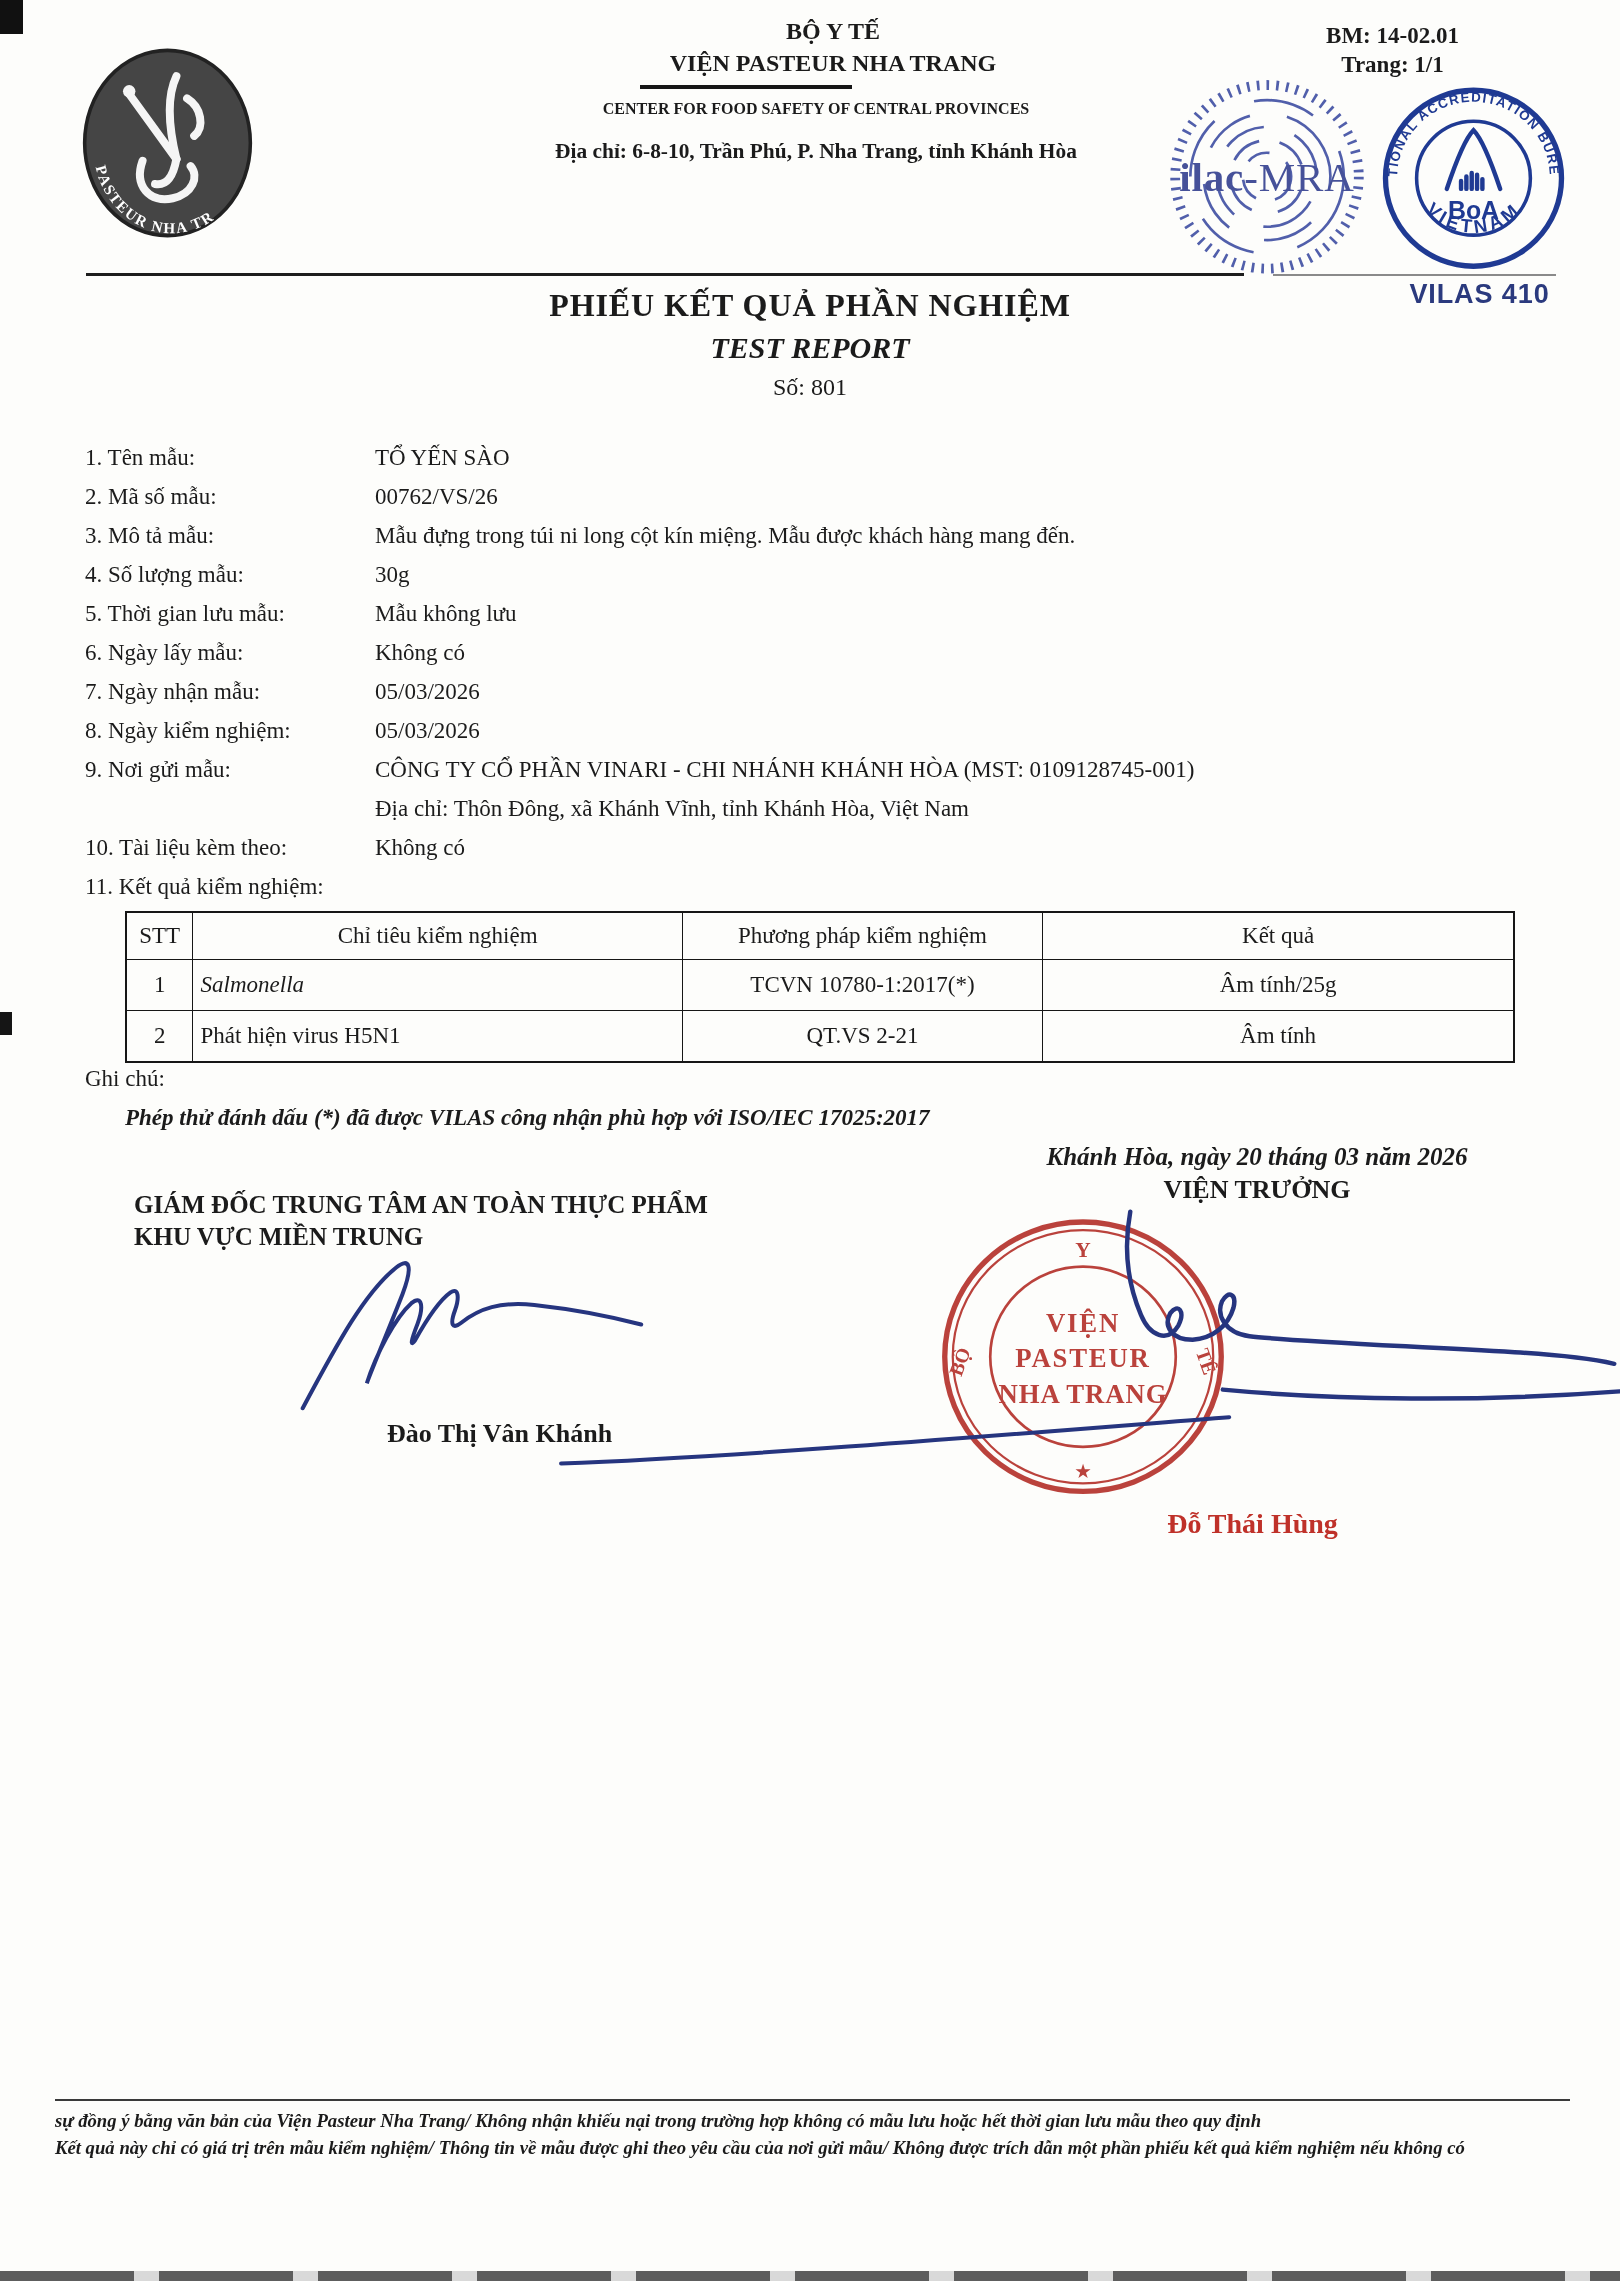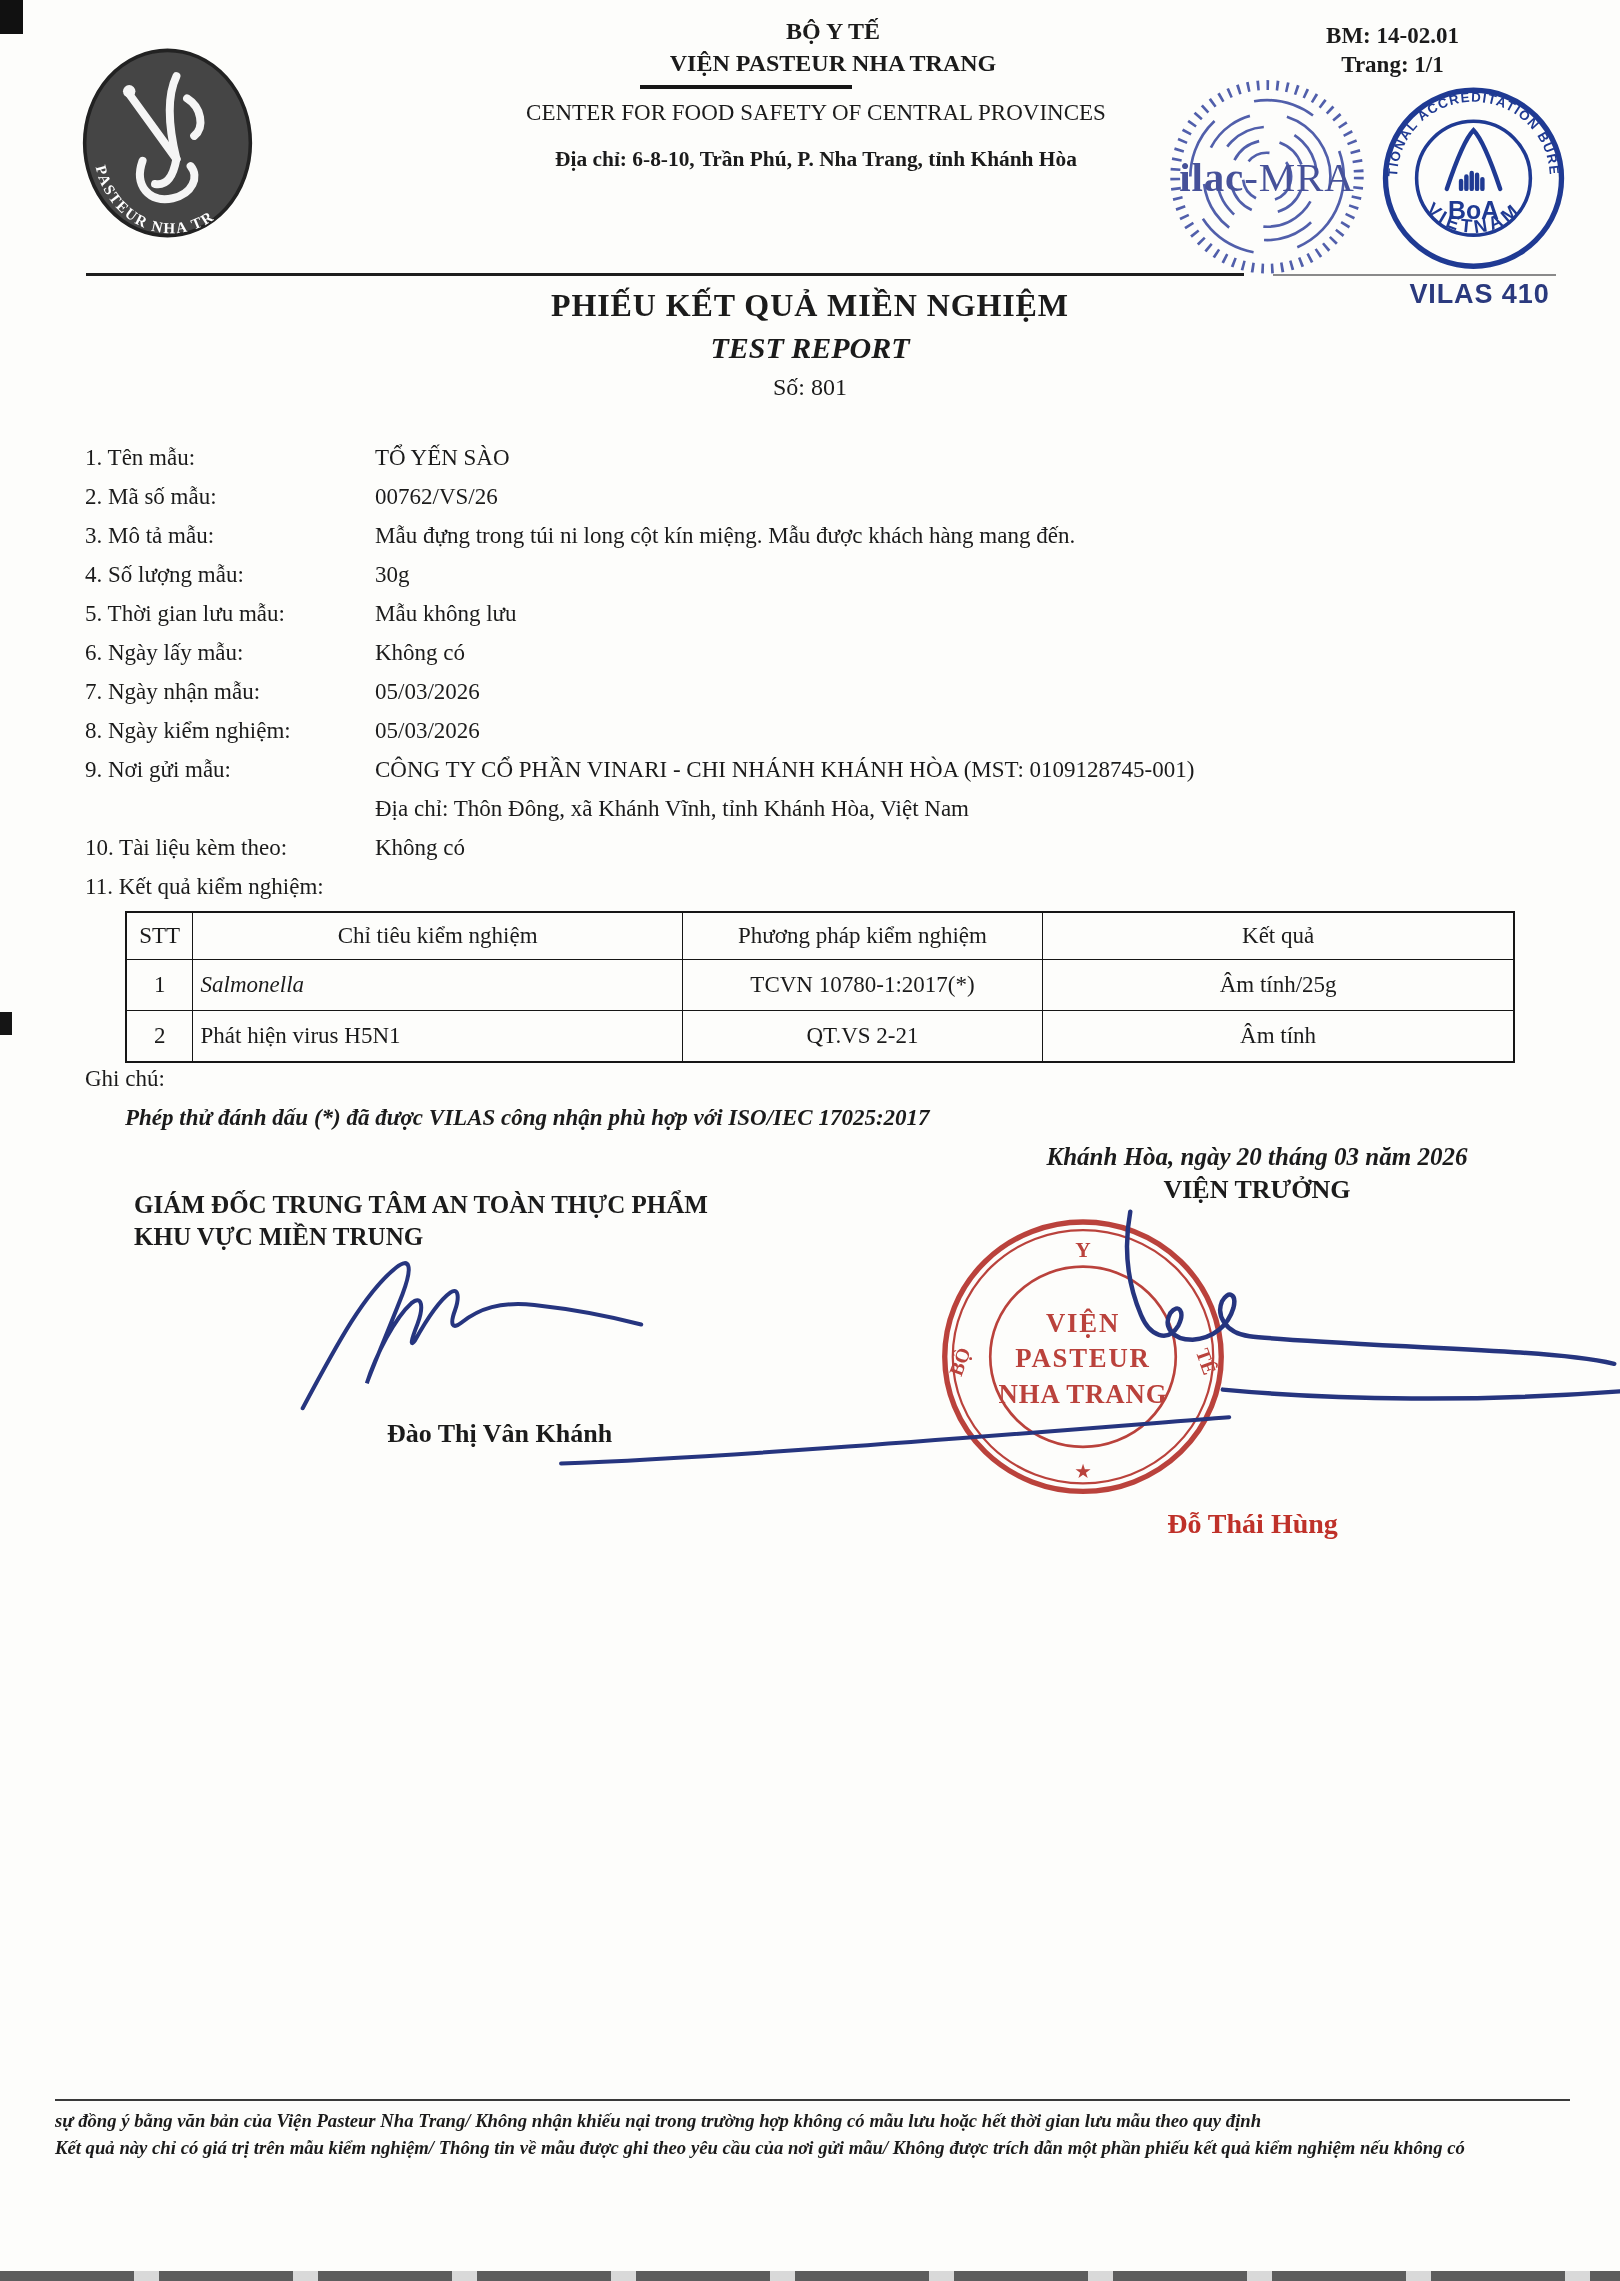--- a/index.html
+++ b/index.html
@@ -13,21 +13,21 @@
   .corner-mark{left:0;top:0;width:23px;height:34px;background:#111;}
   .edge-mark{left:0;top:1012px;width:11.6px;height:23px;background:#151515;}
   .bottom-band{left:0;bottom:0;width:1620px;height:9.8px;
     background:repeating-linear-gradient(90deg,#5d5d5d 0 134px,#d9d9d9 134px 159px);}
   
   .hdr-center{left:241px;top:18px;width:1150px;text-align:center;}
   .ministry{font-size:24px;font-weight:bold;padding-left:34px;}
   .institute{font-size:24px;font-weight:bold;padding-left:34px;margin-top:5.3px;}
   .inst-rule{width:212px;height:3.6px;background:#161616;margin:8px auto 10.7px auto;margin-left:399px;}
   .center-vi{font-size:26px;font-weight:bold;letter-spacing:0.4px;}
-  .center-en{font-size:23px;font-weight:normal;margin-top:5px;}
+  .center-en{font-size:16px;font-weight:bold;margin-top:5px;}
   .addr{font-size:21.4px;font-weight:bold;margin-top:21px;}
   .contact{font-size:21.4px;font-weight:bold;margin-top:1.8px;}
   .hdr-right{left:1317px;top:21.4px;width:151px;text-align:center;font-weight:bold;font-size:23px;line-height:29px;}
   .main-rule{left:86px;top:273px;width:1158px;height:2.7px;background:#1d1d1d;}
   .right-rule{left:1273px;top:274px;width:283px;height:1.8px;background:#8a8a8a;}
   .vilas{left:1397px;top:279px;width:165px;text-align:center;
     font-family:"Liberation Sans",sans-serif;font-weight:bold;font-size:27px;color:#2b3a7e;letter-spacing:0.9px;}
   
   .title-block{left:0;top:285px;width:1620px;text-align:center;}
   .title-vi{font-size:32px;font-weight:bold;letter-spacing:0.9px;line-height:41px;}
@@ -133,21 +133,21 @@
       <path d="M 98 118 l 0 -14 M 104 118 l 0 -18 M 110 118 l 0 -16 M 116 118 l 0 -11 M 92 118 l 0 -9"></path>
     </g>
     <text class="sans" x="106" y="152" text-anchor="middle" font-size="28" font-weight="bold" fill="#1f3a93">BoA</text>
   </svg>
 
   <div class="abs main-rule"></div>
   <div class="abs right-rule"></div>
   <div class="abs vilas">VILAS 410</div>
 
   <div class="abs title-block">
-    <div class="title-vi">PHIẾU KẾT QUẢ MIỀN NGHIỆM</div>
+    <div class="title-vi">PHIẾU KẾT QUẢ PHẦN NGHIỆM</div>
     <div class="title-en">TEST REPORT</div>
     <div class="title-no">Số: 801</div>
   </div>
 
   <div class="abs fields">
     <div class="frow">
         <span class="flabel">1. Tên mẫu:</span>
         <span class="fvalue">TỔ YẾN SÀO</span>
       </div>
     <div class="frow">

